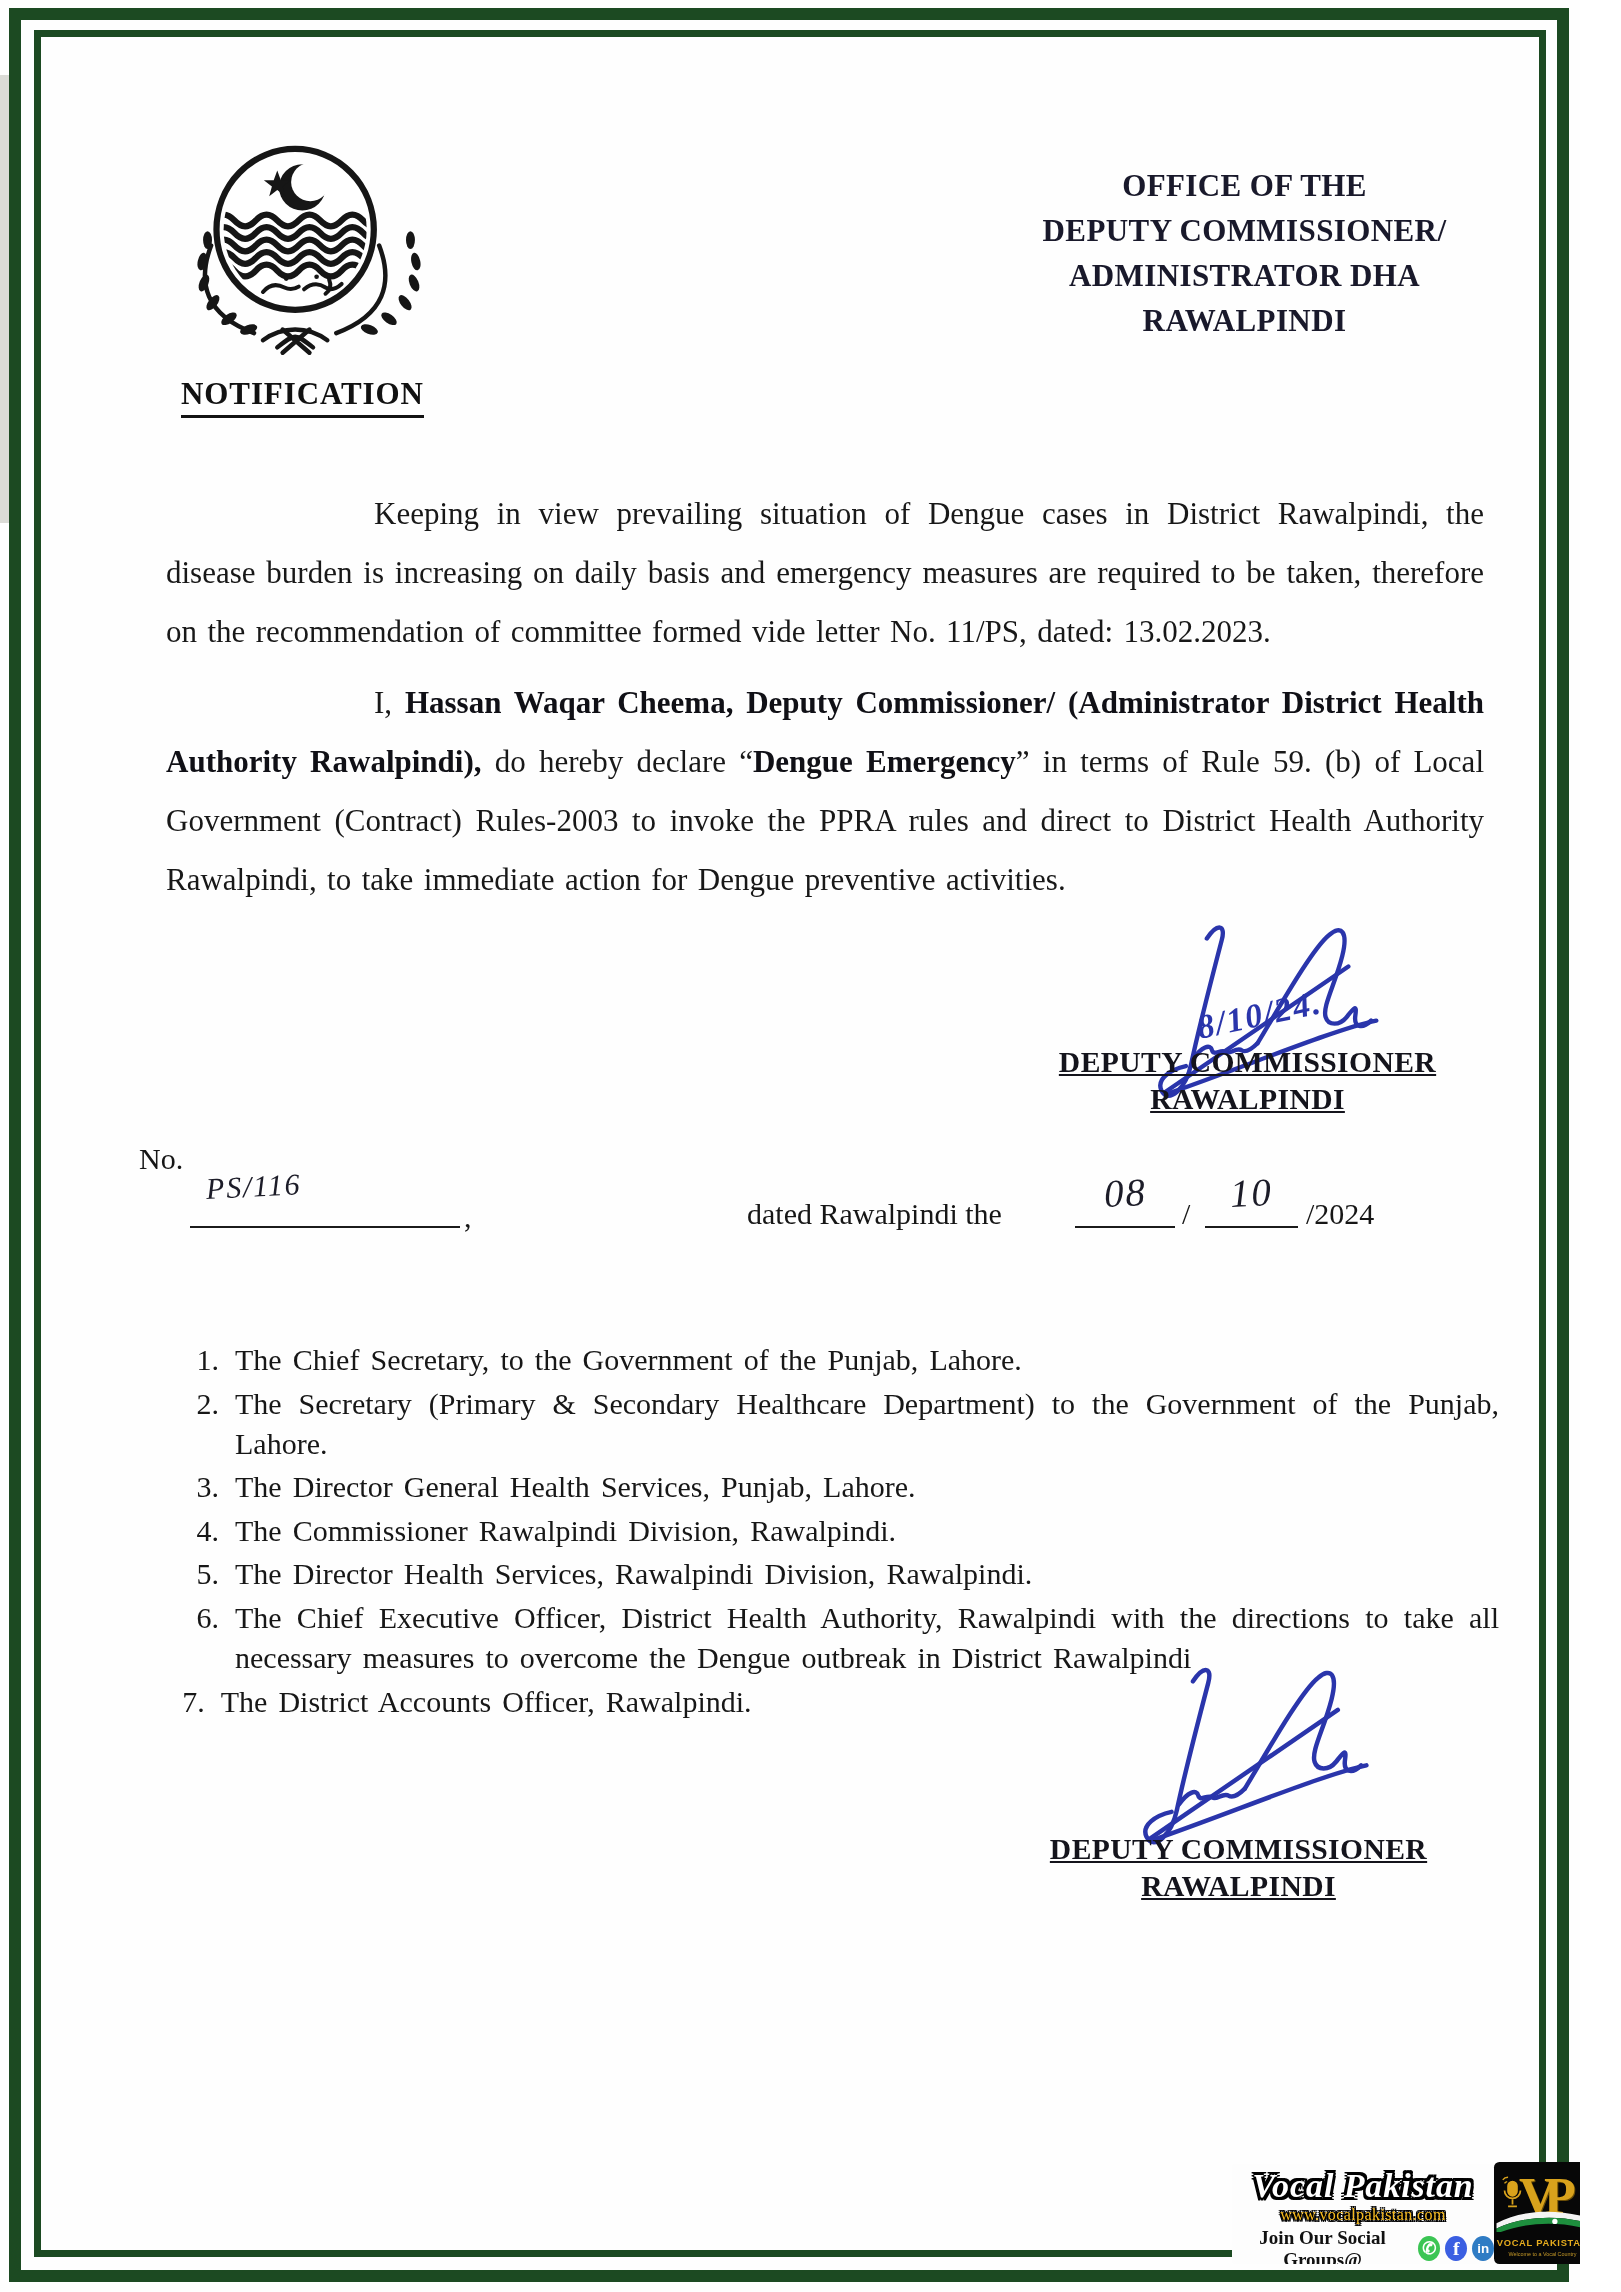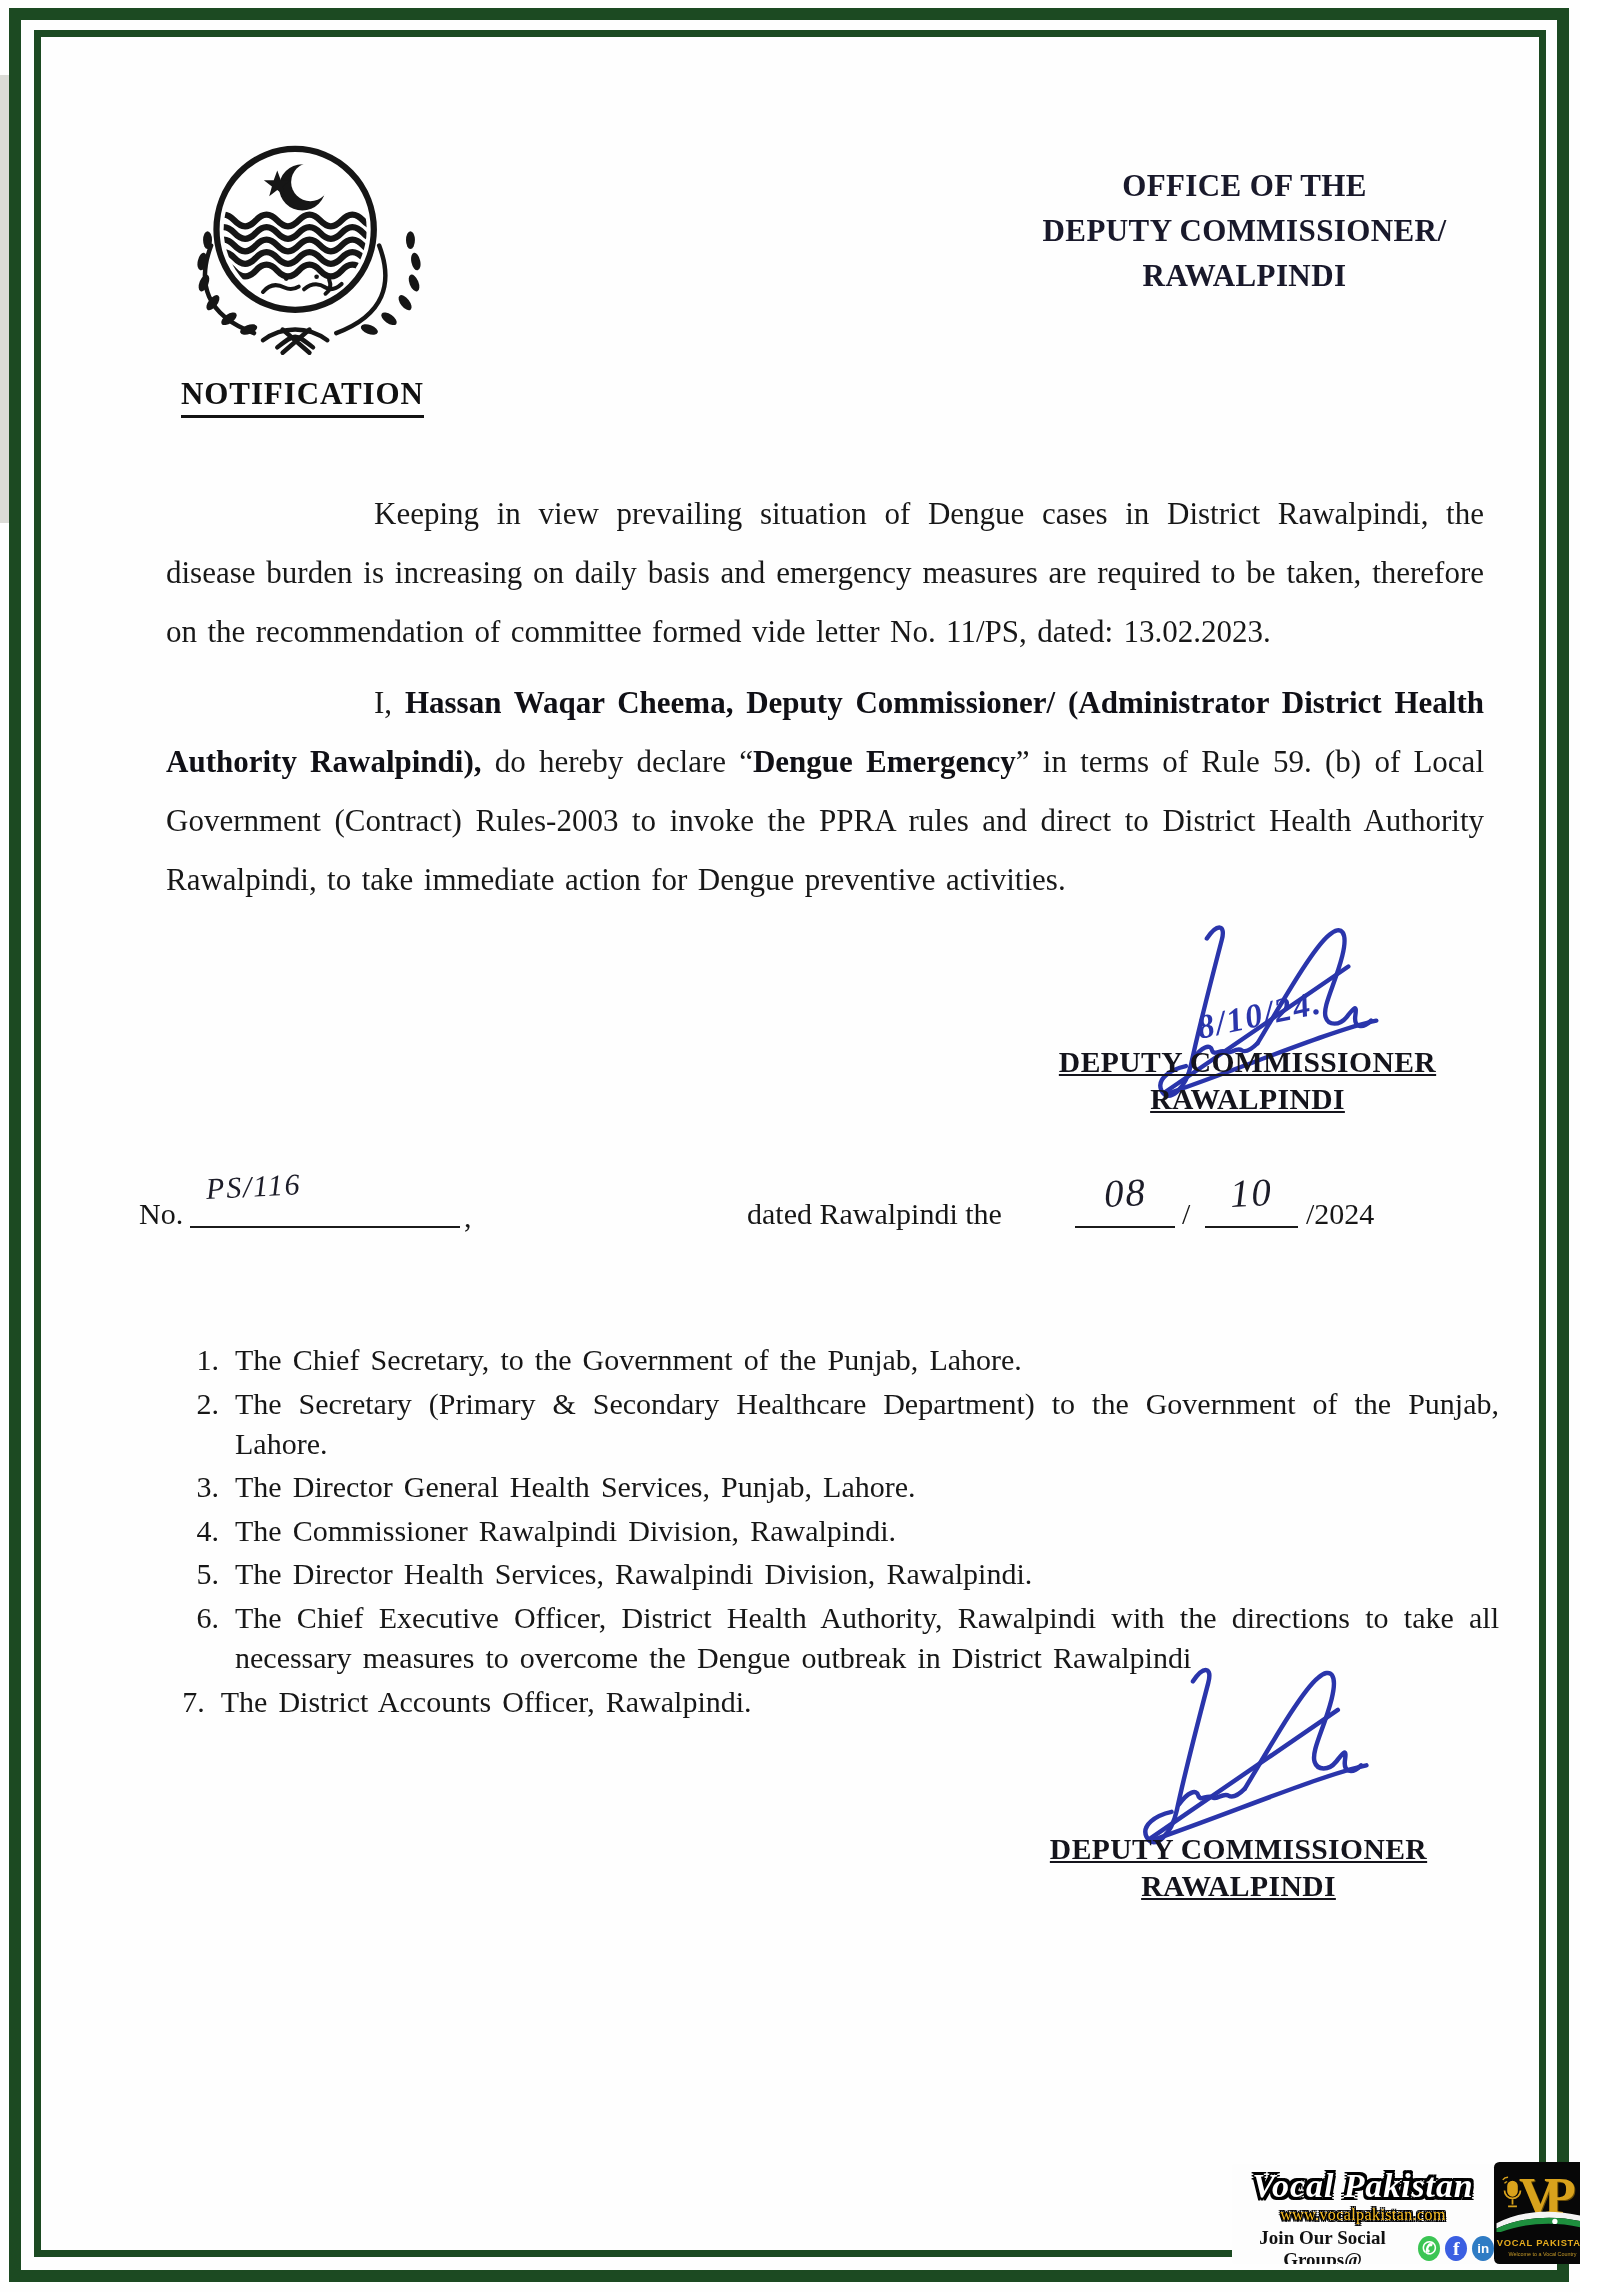--- a/index.html
+++ b/index.html
@@ -47,21 +47,21 @@
     position:absolute;left:186px;top:81px;
     font-size:34px;font-style:italic;color:#2a35ab;
     transform:rotate(-12deg);font-weight:bold;letter-spacing:1.8px;
   }
   .sig-title{position:absolute;left:0;right:0;text-align:center;font-weight:bold;font-size:29.6px;color:#14141c;letter-spacing:0.4px;text-decoration:underline;}
   .sig1 .t1{top:131px;} .sig1 .t2{top:168px;}
   .sig2 .t1{top:174px;} .sig2 .t2{top:211px;}
 
   
   .ref-line span{position:absolute;font-size:30px;}
-  .lbl-no{left:139px;top:1197px;}
+  .lbl-no{left:139px;top:1142px;}
   .blank{border-bottom:2.7px solid #1b1b1b;position:absolute;text-align:center;}
   .blank .hand{position:static;display:inline-block;}
   .blank-ref{left:190px;top:1170px;width:270px;height:56px;text-align:left;}
   .comma{left:464px;top:1200px;}
   .lbl-dated{left:747px;top:1197px;}
   .blank-day{left:1075px;top:1170px;width:100px;height:56px;}
   .sep1{left:1182px;top:1197px;}
   .blank-month{left:1205px;top:1170px;width:93px;height:56px;}
   .lbl-year{left:1306px;top:1197px;}
   .hand{font-style:italic;font-size:41px;color:#1c1c28;transform:rotate(-3deg);letter-spacing:1.8px;}
@@ -168,20 +168,21 @@
         <ellipse cx="265" cy="160" rx="5" ry="10" transform="rotate(-22 265 160)"></ellipse>
         <ellipse cx="255" cy="182" rx="5" ry="10" transform="rotate(-38 255 182)"></ellipse>
         <ellipse cx="237" cy="200" rx="5" ry="10" transform="rotate(-55 237 200)"></ellipse>
         <ellipse cx="215" cy="212" rx="5" ry="10" transform="rotate(-70 215 212)"></ellipse>
       </g>
     </svg>
 
     <div class="office-header">
       <div>OFFICE OF THE</div>
       <div>DEPUTY COMMISSIONER/</div>
+      <div>ADMINISTRATOR DHA</div>
       <div>RAWALPINDI</div>
     </div>
 
     <div class="notification">NOTIFICATION</div>
 
     <div class="body-text">
       <p><span>Keeping in view prevailing situation of Dengue cases in District Rawalpindi, the disease burden is increasing on daily basis and emergency measures are required to be taken, therefore on the recommendation of committee formed vide letter No. 11/PS, dated: 13.02.2023.</span></p>
       <p><span>I, </span><b>Hassan Waqar Cheema, Deputy Commissioner/ (Administrator District Health Authority Rawalpindi),</b><span> do hereby declare “</span><b>Dengue Emergency</b><span>” in terms of Rule 59. (b) of Local Government (Contract) Rules-2003 to invoke the PPRA rules and direct to District Health Authority Rawalpindi, to take immediate action for Dengue preventive activities.</span></p>
     </div>
 

